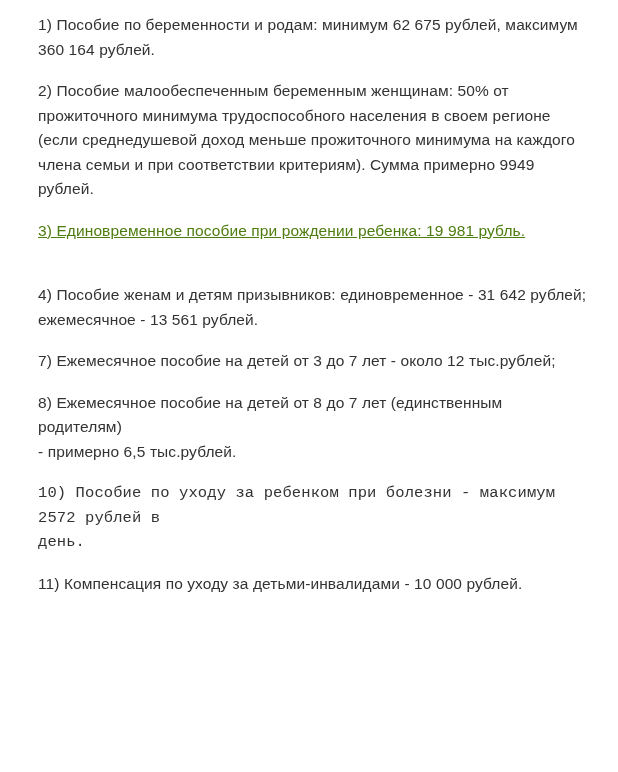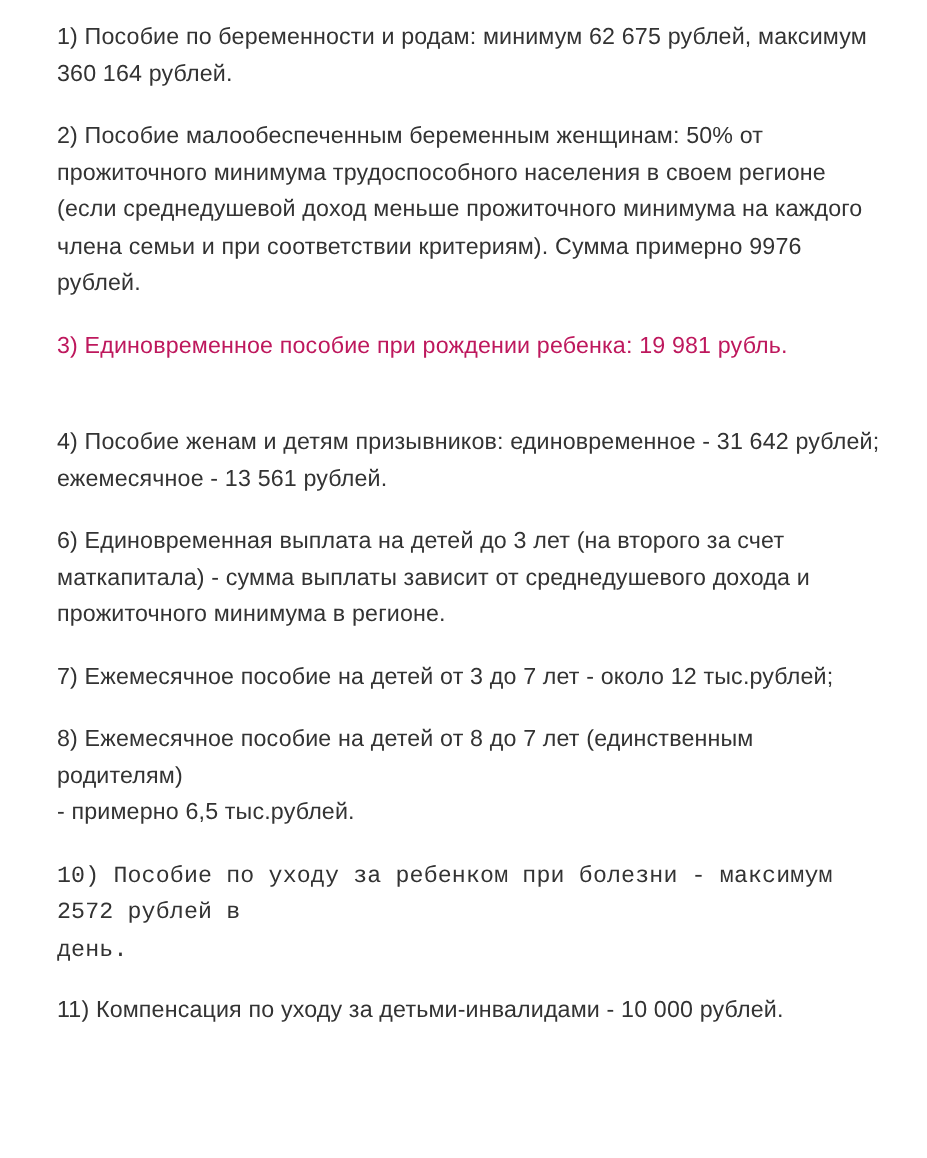--- a/index.html
+++ b/index.html
@@ -35,28 +35,25 @@
 </head>
 <body style="background: rgb(255, 255, 255);">
 
 <main class="doc">
   <div id="benefits-list">
       <p class="benefit-item" style="color: rgb(51, 51, 51);">1) Пособие по беременности и родам: минимум 62 675 рублей, максимум
 360 164 рублей.</p>
       <p class="benefit-item" style="color: rgb(51, 51, 51);">2) Пособие малообеспеченным беременным женщинам: 50% от
 прожиточного минимума трудоспособного населения в своем регионе
 (если среднедушевой доход меньше прожиточного минимума на каждого
-члена семьи и при соответствии критериям). Сумма примерно 9976
+члена семьи и при соответствии критериям). Сумма примерно 9949
 рублей.</p>
-      <p class="benefit-item" style="color: #be185d;">3) Единовременное пособие при рождении ребенка: 19 981 рубль.</p>
+      <p class="benefit-item" style="color: #4d7c0f; text-decoration: underline;">3) Единовременное пособие при рождении ребенка: 19 981 рубль.</p>
       <p class="benefit-item" style="color: rgb(51, 51, 51); margin-top: 40px;">4) Пособие женам и детям призывников: единовременное - 31 642 рублей;
 ежемесячное - 13 561 рублей.</p>
-      <p class="benefit-item" style="color: rgb(51, 51, 51);">6) Единовременная выплата на детей до 3 лет (на второго за счет
-маткапитала) - сумма выплаты зависит от среднедушевого дохода и
-прожиточного минимума в регионе.</p>
       <p class="benefit-item" style="color: rgb(51, 51, 51);">7) Ежемесячное пособие на детей от 3 до 7 лет - около 12 тыс.рублей;</p>
       <p class="benefit-item" style="color: rgb(51, 51, 51);">8) Ежемесячное пособие на детей от 8 до 7 лет (единственным родителям)
 - примерно 6,5 тыс.рублей.</p>
       <p class="benefit-item" style="color: rgb(51, 51, 51); font-family: Liberation Mono, monospace;">10) Пособие по уходу за ребенком при болезни - максимум 2572 рублей в
 день.</p>
       <p class="benefit-item" style="color: rgb(51, 51, 51);">11) Компенсация по уходу за детьми-инвалидами - 10 000 рублей.</p>
     </div>
 </main>
 
 </body></html>

